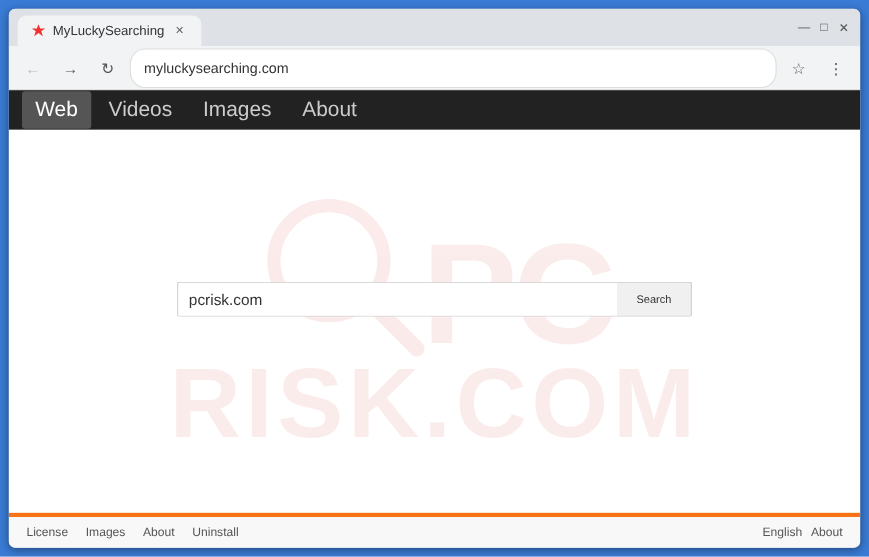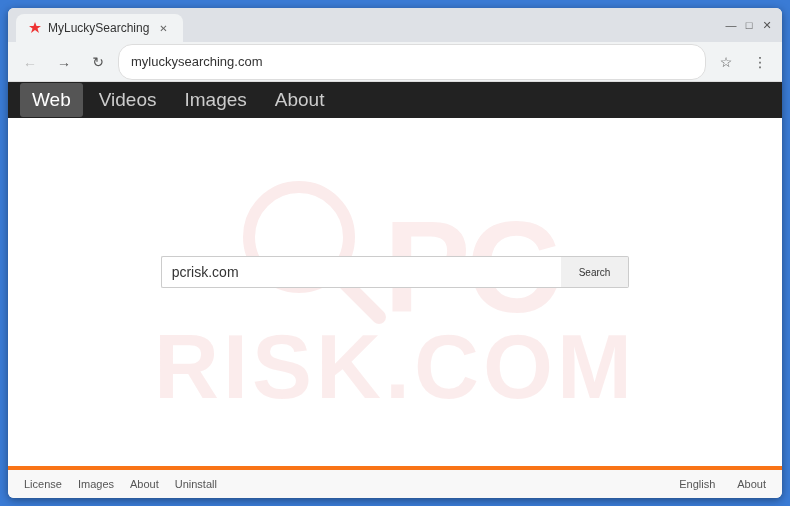--- a/index.html
+++ b/index.html
@@ -267,21 +267,21 @@
     }
 
     .footer-link {
       cursor: pointer;
       color: #555;
       text-decoration: none;
     }
 
     .footer-right {
       display: flex;
-      gap: 22px;
+      gap: 8px;
       align-items: center;
     }
 
     
     .magnifier-svg {
       width: 160px;
       height: 160px;
       opacity: 0.08;
     }
   </style>

